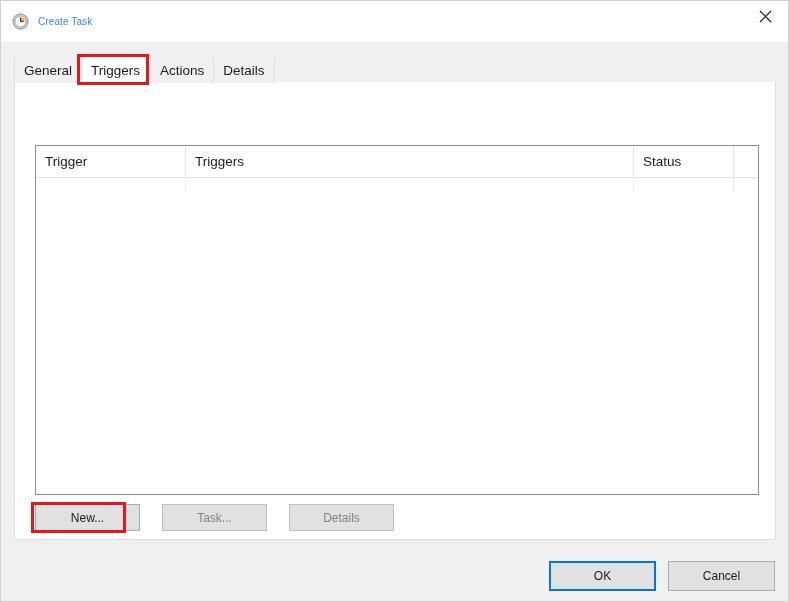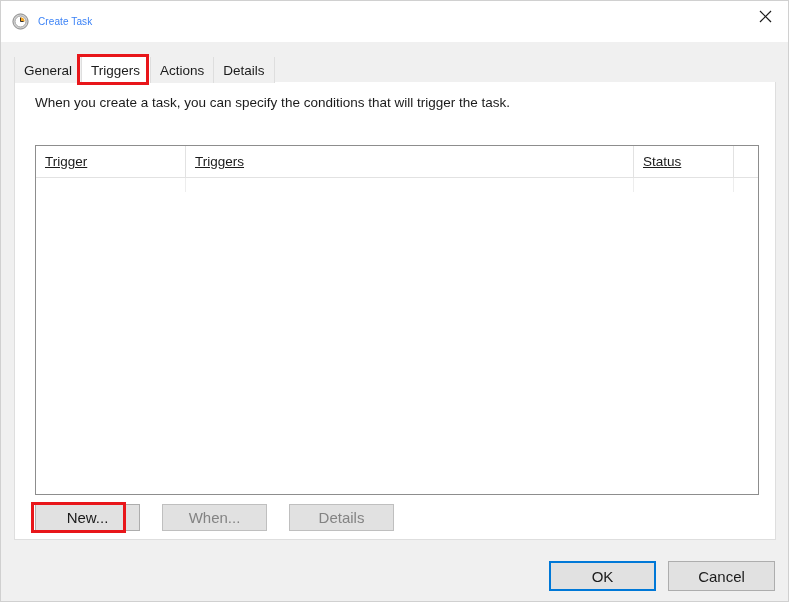--- a/index.html
+++ b/index.html
@@ -158,21 +158,20 @@
     height: 31px;
     box-sizing: border-box;
     display: flex;
     align-items: center;
     padding-left: 9px;
     font-size: 13.5px;
     color: #1b1b1b;
     border-right: 1px solid #e2e2e2;
     white-space: nowrap;
     cursor: default;
-    text-decoration: underline;
   }
   .lv-col.col-trigger { width: 150px; }
   .lv-col.col-details { width: 448px; }
   .lv-col.col-status  { width: 100px; }
   .lv-col.col-filler  { flex: 1 1 auto; border-right: none; padding-left: 0; }
 
   .lv-body {
     position: relative;
     height: 317px;
     background: #ffffff;
@@ -181,21 +180,21 @@
     position: absolute;
     top: 0;
     width: 1px;
     height: 14px;
     background: #ededed;
   }
 
   
   .btn {
     font-family: "Liberation Sans", sans-serif;
-    font-size: 15px;
+    font-size: 12px;
     color: #1b1b1b;
     background: #e1e1e1;
     border: 1px solid #adadad;
     box-sizing: border-box;
     padding: 0;
     cursor: default;
     line-height: 1;
     display: flex;
     align-items: center;
     justify-content: center;
@@ -278,21 +277,20 @@
         <span>Actions</span>
       </div>
     <div class="tab">
         <span>Details</span>
       </div>
   </div>
   <div class="tab-highlight"></div>
 
   <div class="tabpage">
 
-    <div class="intro-text">When you create a task, you can specify the conditions that will trigger the task.</div>
 
     <div class="listview">
       <div class="lv-header">
         <div class="lv-col col-trigger">
             <span>Trigger</span>
           </div>
         <div class="lv-col col-details">
             <span>Triggers</span>
           </div>
         <div class="lv-col col-status">
@@ -302,21 +300,21 @@
       </div>
       <div class="lv-body">
         <div class="lv-gridline" style="left:149px;"></div>
         <div class="lv-gridline" style="left:597px;"></div>
         <div class="lv-gridline" style="left:697px;"></div>
       </div>
     </div>
 
     <div class="row-buttons">
       <button class="btn">New...</button>
-      <button class="btn disabled" disabled="">When...</button>
+      <button class="btn disabled" disabled="">Task...</button>
       <button class="btn disabled" disabled="">Details</button>
     </div>
   </div>
 
   <div class="new-highlight"></div>
 
   <div class="footer">
     <div class="footer-buttons">
       <button class="btn default">OK</button>
       <button class="btn">Cancel</button>

